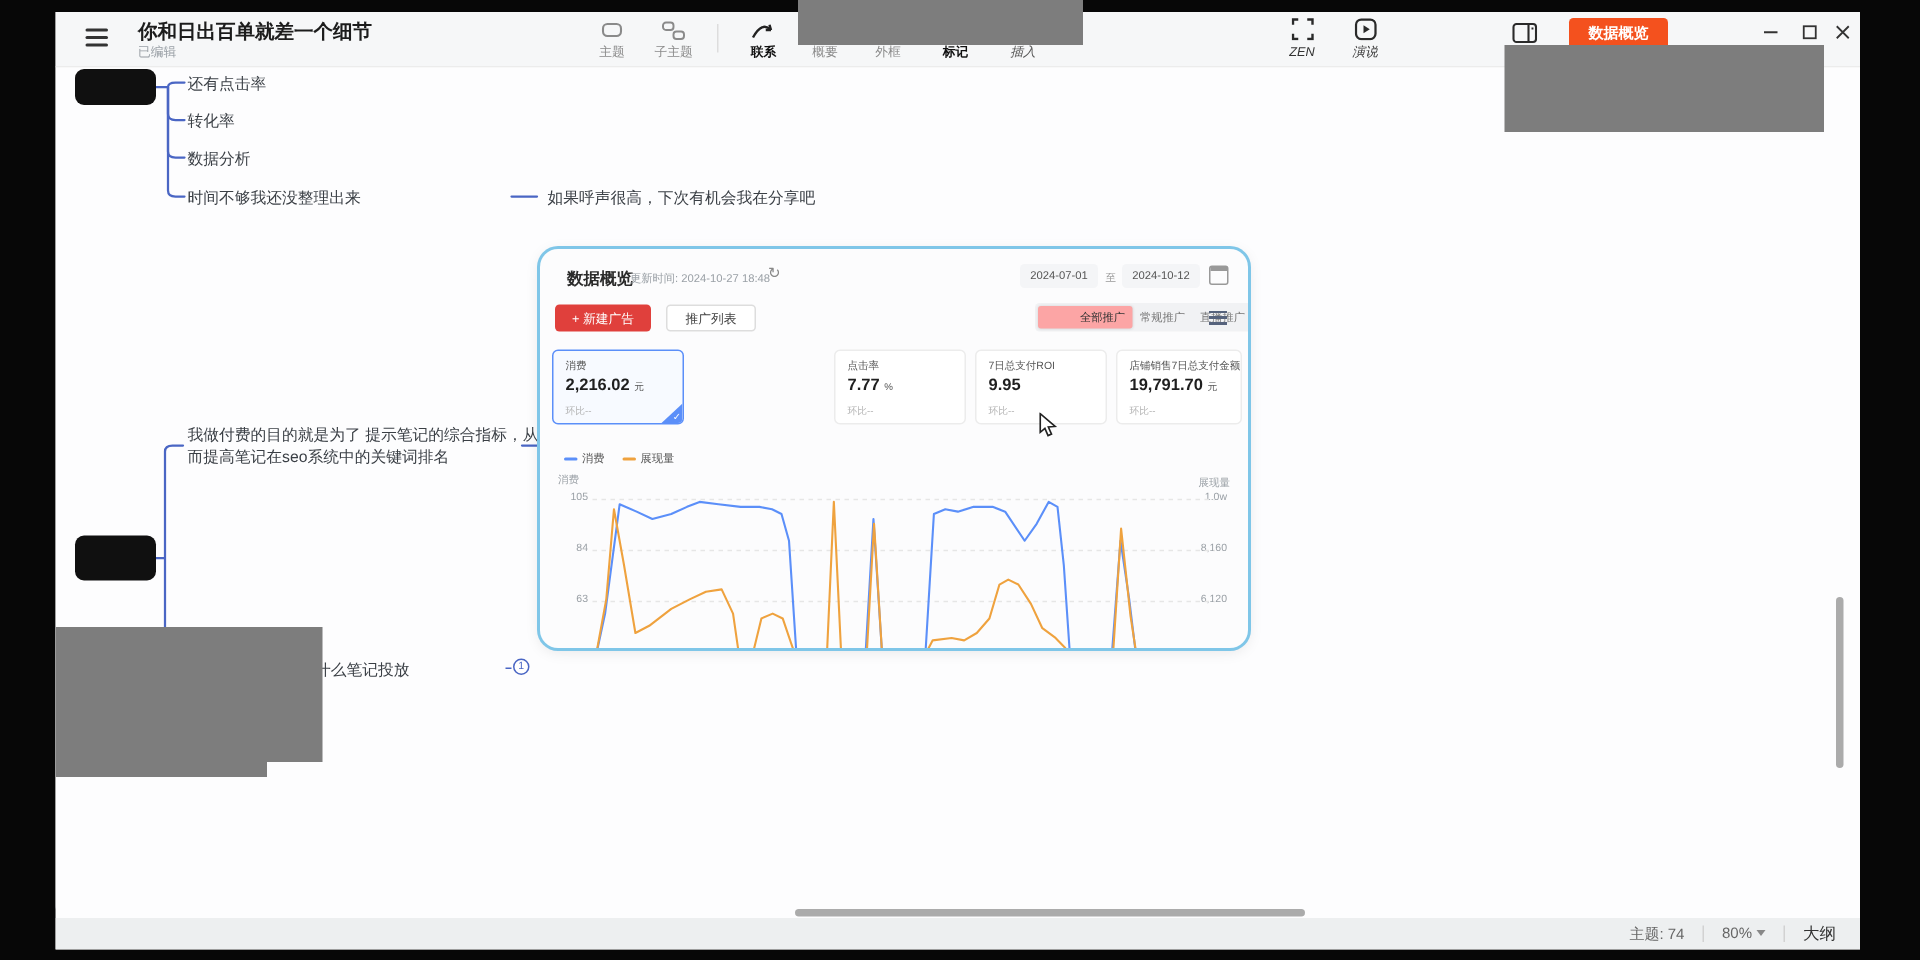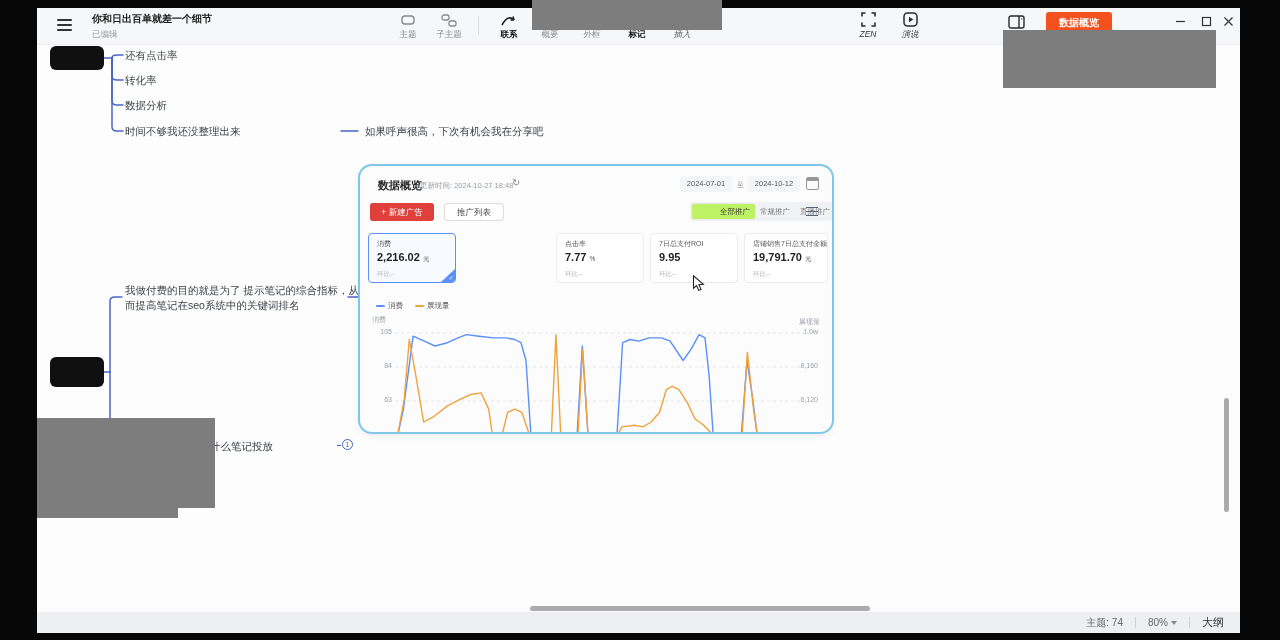--- a/index.html
+++ b/index.html
@@ -4,21 +4,21 @@
 <style>
   * { margin:0; padding:0; box-sizing:border-box; }
   html,body { width:1280px; height:640px; overflow:hidden; background:#070707;
     font-family:"Liberation Sans","DejaVu Sans",sans-serif; }
   .app { position:absolute; left:37px; top:8px; width:1203px; height:625px; background:#fdfdfe; overflow:hidden; }
 
   
   .titlebar { position:absolute; left:0; top:0; width:1203px; height:37px; background:#f6f7f8; border-bottom:1px solid #ececec; }
   .hamburger { position:absolute; left:20px; top:11px; width:16px; height:14px; cursor:pointer; }
   .hamburger i { display:block; width:15px; height:2px; background:#333; margin-bottom:3px; border-radius:1px; }
-  .doc-title { position:absolute; left:55px; top:4px; font-size:10px; font-weight:bold; color:#1c1c1c; white-space:nowrap; }
+  .doc-title { position:absolute; left:55px; top:4px; font-size:13px; font-weight:bold; color:#1c1c1c; white-space:nowrap; }
   .doc-status { position:absolute; left:55px; top:21px; font-size:8.5px; color:#9aa0a6; }
   .tool { position:absolute; top:3px; width:44px; margin-left:-22px; text-align:center; cursor:pointer; }
   .tool .ic { height:17px; display:flex; align-items:center; justify-content:center; }
   .tool .lb { font-size:8.5px; color:#8a8a8a; margin-top:1px; white-space:nowrap; }
   .tool.dark .lb { color:#111; font-weight:bold; }
   .tool.mid  .lb { color:#555;font-style:italic; }
   .tb-divider { position:absolute; top:8px; width:1px; height:19px; background:#ddd; }
   .upgrade-btn { position:absolute; left:1009px; top:4px; width:66px; height:22px; background:#f4511e; border-radius:3px;
      color:#fff; font-size:10px; font-weight:bold; text-align:center; line-height:22px; cursor:pointer; }
   .winctl { position:absolute; top:3px; width:26px; height:20px; display:flex; align-items:center; justify-content:center; cursor:pointer; }
@@ -43,21 +43,21 @@
      font-size:7.5px; color:#555; text-align:center; line-height:16px; }
   .d-datesep { position:absolute; left:377px; top:14px; font-size:7px; color:#999; }
   .cal-icon { position:absolute; left:446px; top:11px; width:13px; height:13px; border:1px solid #999; border-radius:2px;
      background:linear-gradient(#999 0 3px, transparent 3px); }
   .btn-red { position:absolute; left:10px; top:37px; width:64px; height:18px; background:#e0403c; border-radius:3px;
      color:#fff; font-size:8.5px; text-align:center; line-height:18px; }
   .btn-white { position:absolute; left:84px; top:37px; width:60px; height:18px; background:#fff; border:1px solid #ddd; border-radius:3px;
      color:#444; font-size:8.5px; text-align:center; line-height:16px; }
   .tabgroup { position:absolute; left:330px; top:36px; height:19px; background:#f1f2f4; border-radius:3px; display:flex; padding:2px; }
   .tabgroup span { font-size:7.5px; color:#777; line-height:15px; padding:0 5px; border-radius:2px; white-space:nowrap; }
-  .tabgroup span.active { background:#bef264; color:#333; box-shadow:0 0 2px rgba(0,0,0,.12);padding-left:28px; }
+  .tabgroup span.active { background:#fca5a5; color:#333; box-shadow:0 0 2px rgba(0,0,0,.12);padding-left:28px; }
   .list-icon { position:absolute; left:446px; top:41px; width:12px; height:10px;
      background:repeating-linear-gradient(#55627c 0 1.5px, transparent 1.5px 4px); }
   .m-card { position:absolute; top:67px; width:88px; height:50px; background:#fff; border:1px solid #ececec; border-radius:4px; overflow:hidden; }
   .m-card .lab { position:absolute; left:8px; top:5px; font-size:7px; color:#555; white-space:nowrap; }
   .m-card .val { position:absolute; left:8px; top:17px; font-size:11px; font-weight:bold; color:#1f1f1f; white-space:nowrap; }
   .m-card .val .unit { font-size:6.5px; font-weight:normal; color:#555; }
   .m-card .cmp { position:absolute; left:8px; top:36px; font-size:6.5px; color:#b3b3b3; }
   .m-card.hl-blue { border:1px solid #5b8ff9; background:#f7faff; }
   .m-card.hl-orange { border:1px solid #f0a24a; background:#fffaf3; }
   .m-card .corner { display:none; }

